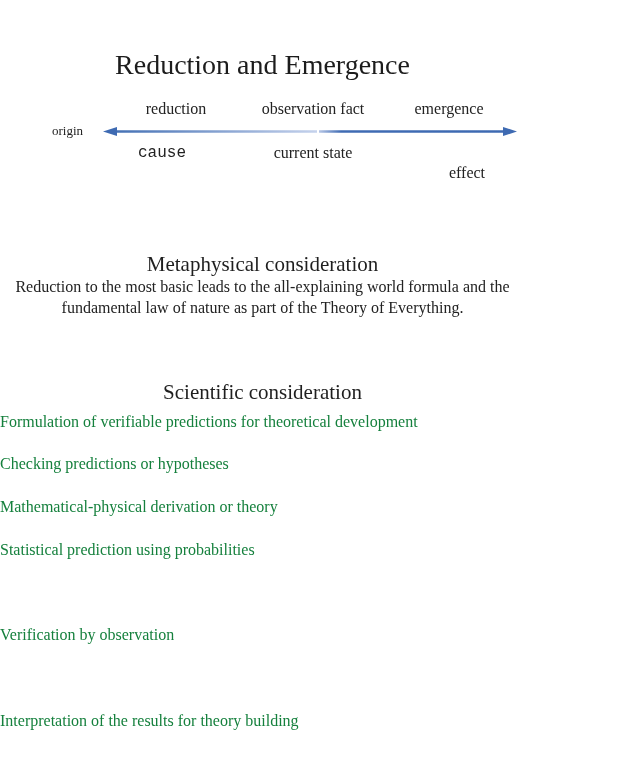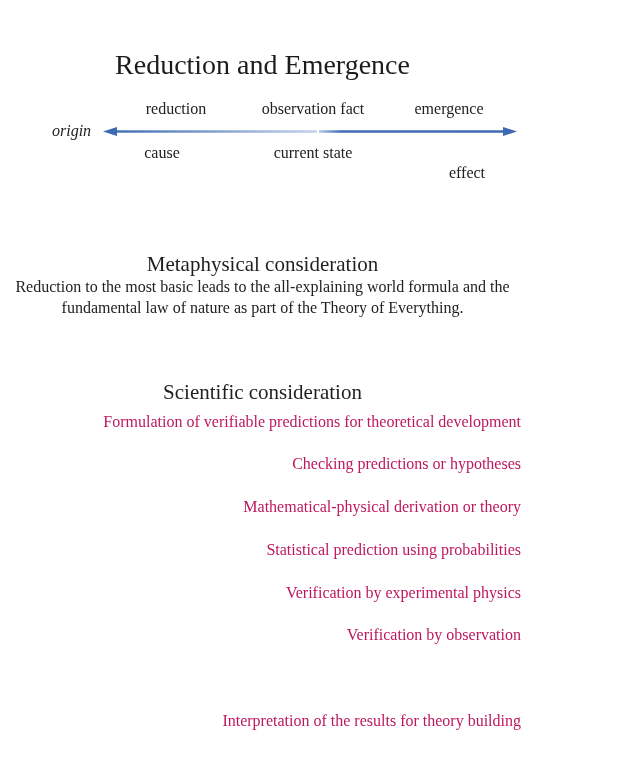--- a/index.html
+++ b/index.html
@@ -31,25 +31,24 @@
   .axis-label {
     position: absolute;
     font-size: 16px;
     line-height: 18px;
     white-space: nowrap;
     transform: translateX(-50%);
     color: #222222;
   }
   .axis-end-label {
     position: absolute;
-    font-size: 16px;
+    font-size: 13px;
     line-height: 18px;
     white-space: nowrap;
     color: #222222;
-    font-style: italic;
   }
   .arrow-svg {
     position: absolute;
     left: 95px;
     top: 119px;
     width: 430px;
     height: 25px;
   }
   .section-heading {
     position: absolute;
@@ -67,25 +66,25 @@
     right: 0;
     text-align: center;
     font-size: 16px;
     line-height: 21px;
     color: #222222;
     white-space: nowrap;
   }
   .list-item {
     position: absolute;
     left: 0;
-    right: 4px;
-    text-align: right;
+    right: 12px;
+    text-align: left;
     font-size: 16px;
     line-height: 22px;
-    color: #be185d;
+    color: #15803d;
     white-space: nowrap;
   }
 </style>
 </head>
 <body>
 
 <div class="page">
 
   <h1 class="page-title">Reduction and Emergence</h1>
 
@@ -109,32 +108,31 @@
           <stop offset="0.12" stop-color="#3f6bb3"></stop>
           <stop offset="1" stop-color="#3e6ab2"></stop>
         </linearGradient>
       </defs>
       <line x1="20" y1="12.5" x2="222" y2="12.5" stroke="url(#gradL)" stroke-width="2.4"></line>
       <line x1="224" y1="12.5" x2="410" y2="12.5" stroke="url(#gradR)" stroke-width="2.4"></line>
       <polygon points="8,12.5 22,8 22,17" fill="#3e6ab2"></polygon>
       <polygon points="422,12.5 408,8 408,17" fill="#3e6ab2"></polygon>
     </svg>
 
-    <span class="axis-label" style="left:162px; top:144px;">cause</span>
+    <span class="axis-label" style="left:162px; top:144px;font-family:Liberation Mono, monospace;">cause</span>
     <span class="axis-label" style="left:313px; top:144px;">current state</span>
     <span class="axis-label" style="left:467px; top:144px;margin-top:20px;">effect</span>
   </div>
 
   <h2 class="section-heading" style="top:228px;margin-top:24px;">Metaphysical consideration</h2>
   <div class="paragraph-line" style="top:276px;">Reduction to the most basic leads to the all-explaining world formula and the</div>
   <div class="paragraph-line" style="top:297px;">fundamental law of nature as part of the Theory of Everything.</div>
 
   <h2 class="section-heading" style="top:363px;">Scientific consideration</h2>
 
   <div class="list-item" style="top:411px;">Formulation of verifiable predictions for theoretical development</div>
   <div class="list-item" style="top:453px;">Checking predictions or hypotheses</div>
   <div class="list-item" style="top:496px;">Mathematical-physical derivation or theory</div>
   <div class="list-item" style="top:539px;">Statistical prediction using probabilities</div>
-  <div class="list-item" style="top:582px;">Verification by experimental physics</div>
   <div class="list-item" style="top:624px;">Verification by observation</div>
   <div class="list-item" style="top:710px;">Interpretation of the results for theory building</div>
 
 </div>
 
 </body></html>

